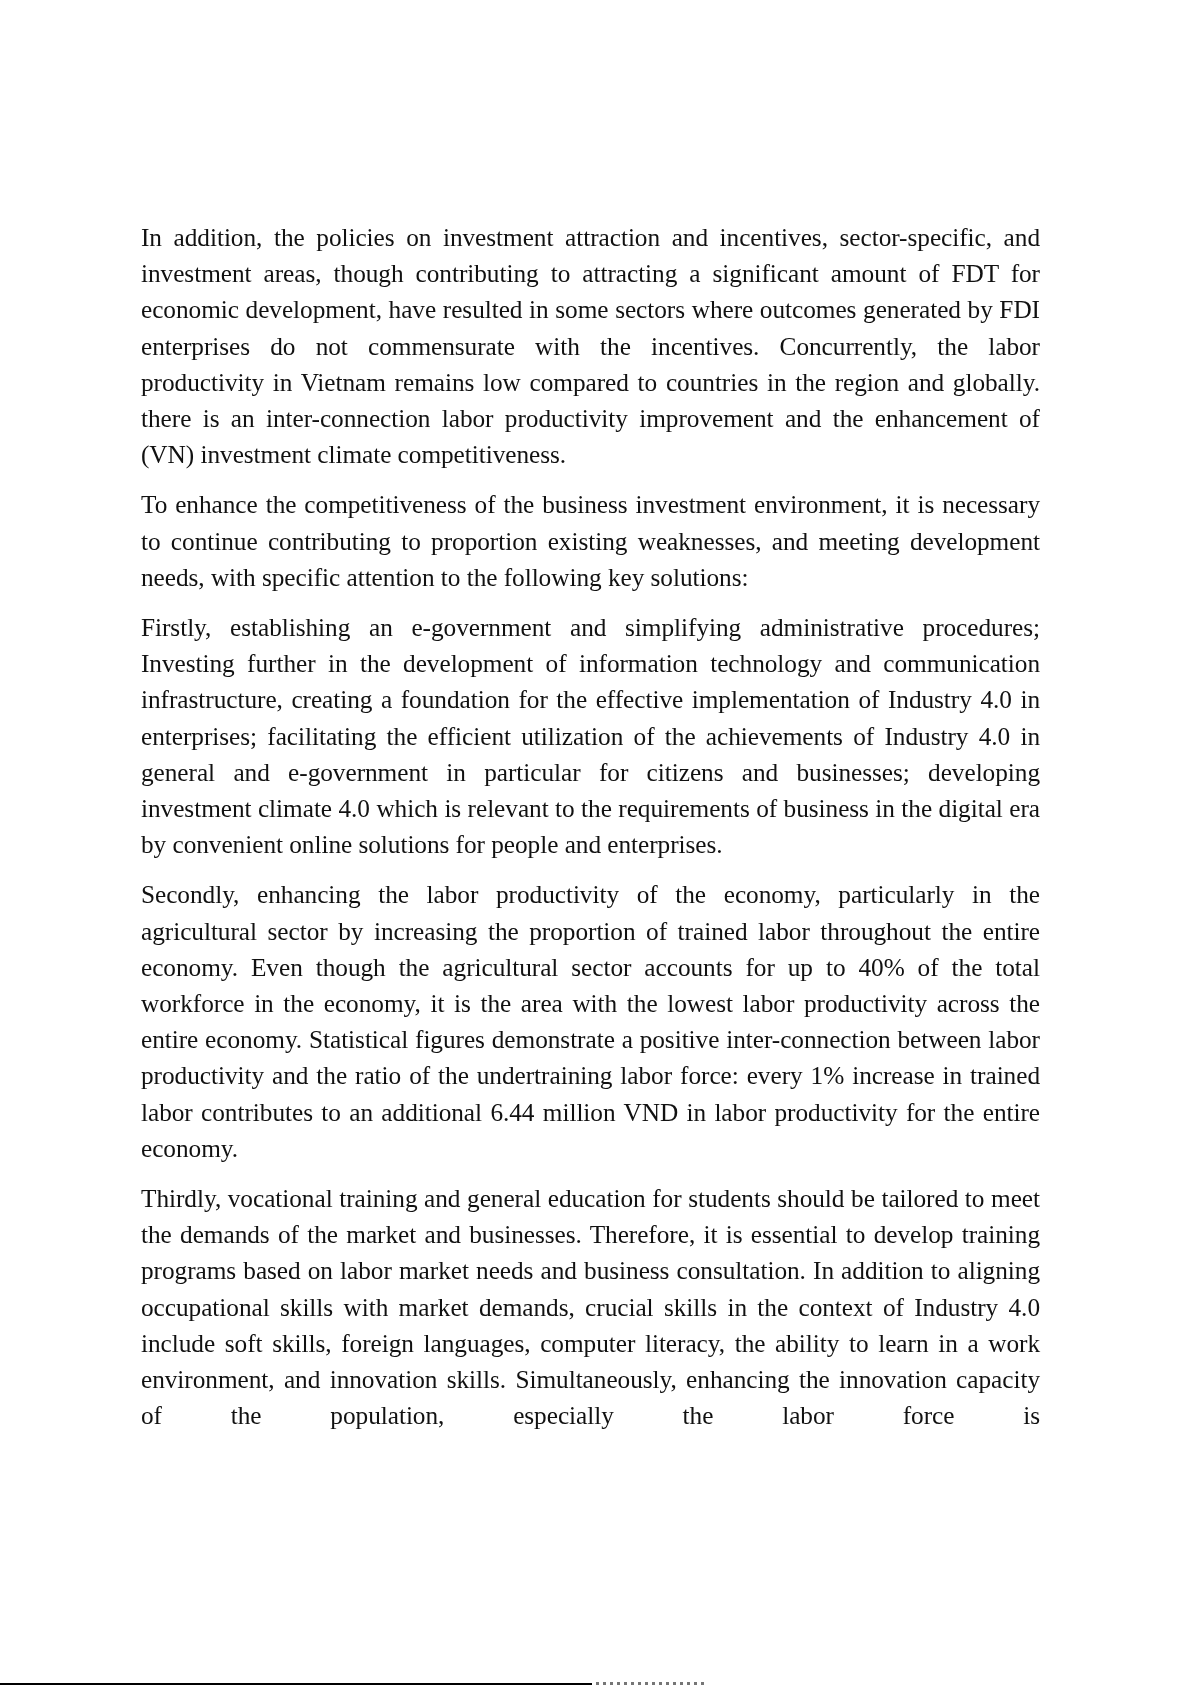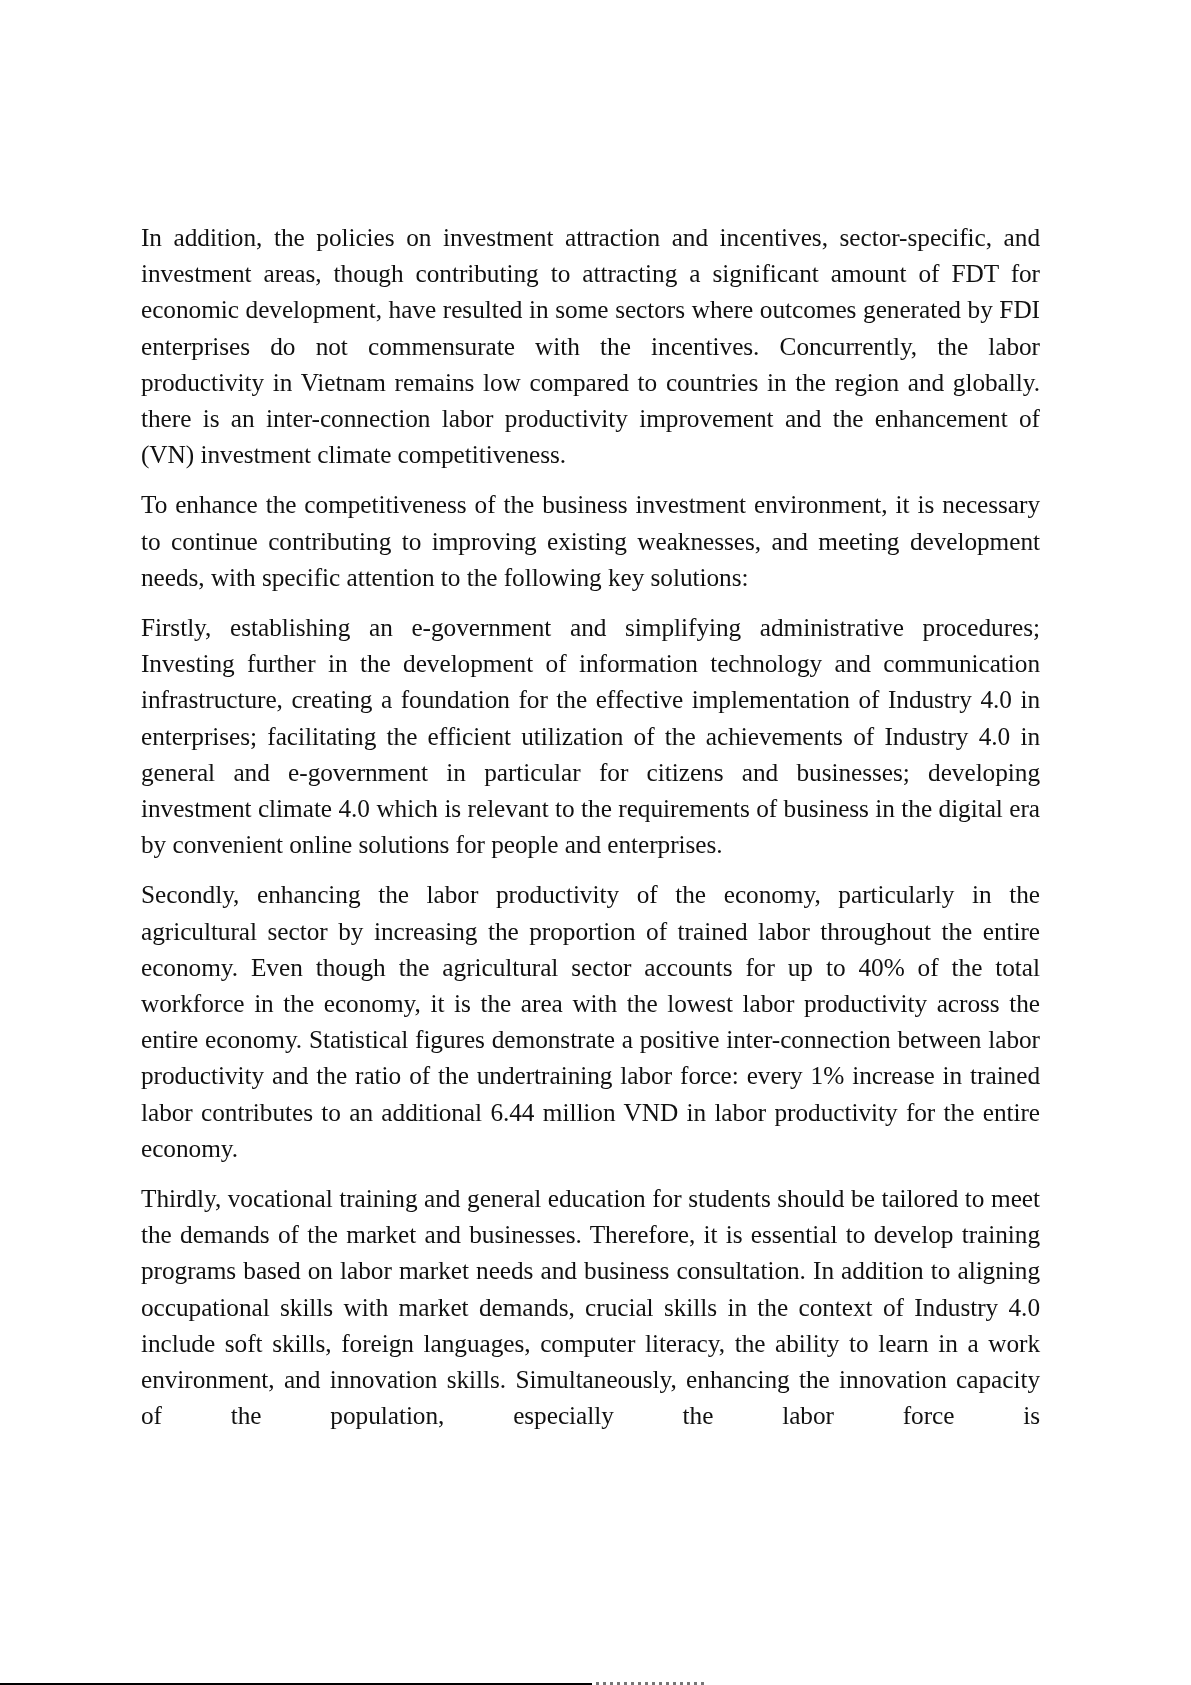--- a/index.html
+++ b/index.html
@@ -22,20 +22,20 @@
       position: absolute; left: 596px; top: 1682px; width: 110px; height: 3px; overflow: hidden;
       background: repeating-linear-gradient(90deg, #1a1a1a 0 3px, transparent 3px 7px);
       opacity: .6;
     }
   </style>
 </head>
 <body>
 
 <div class="page">
   <p class="para">In addition, the policies on investment attraction and incentives, sector-specific, and investment areas, though contributing to attracting a significant amount of FDT for economic development, have resulted in some sectors where outcomes generated by FDI enterprises do not commensurate with the incentives. Concurrently, the labor productivity in Vietnam remains low compared to countries in the region and globally. there is an inter-connection labor productivity improvement and the enhancement of (VN) investment climate competitiveness.</p>
-  <p class="para">To enhance the competitiveness of the business investment environment, it is necessary to continue contributing to improving existing weaknesses, and meeting development needs, with specific attention to the following key solutions:</p>
+  <p class="para">To enhance the competitiveness of the business investment environment, it is necessary to continue contributing to proportion existing weaknesses, and meeting development needs, with specific attention to the following key solutions:</p>
   <p class="para">Firstly, establishing an e-government and simplifying administrative procedures; Investing further in the development of information technology and communication infrastructure, creating a foundation for the effective implementation of Industry 4.0 in enterprises; facilitating the efficient utilization of the achievements of Industry 4.0 in general and e-government in particular for citizens and businesses; developing investment climate 4.0 which is relevant to the requirements of business in the digital era by convenient online solutions for people and enterprises.</p>
   <p class="para">Secondly, enhancing the labor productivity of the economy, particularly in the agricultural sector by increasing the proportion of trained labor throughout the entire economy. Even though the agricultural sector accounts for up to 40% of the total workforce in the economy, it is the area with the lowest labor productivity across the entire economy. Statistical figures demonstrate a positive inter-connection between labor productivity and the ratio of the undertraining labor force: every 1% increase in trained labor contributes to an additional 6.44 million VND in labor productivity for the entire economy.</p>
   <p class="para" style="text-align-last: justify;">Thirdly, vocational training and general education for students should be tailored to meet the demands of the market and businesses. Therefore, it is essential to develop training programs based on labor market needs and business consultation. In addition to aligning occupational skills with market demands, crucial skills in the context of Industry 4.0 include soft skills, foreign languages, computer literacy, the ability to learn in a work environment, and innovation skills. Simultaneously, enhancing the innovation capacity of the population, especially the labor force is</p>
 </div>
 
 <div class="footer-rule"></div>
 <div class="footer-fragment"></div>
 
 </body></html>

